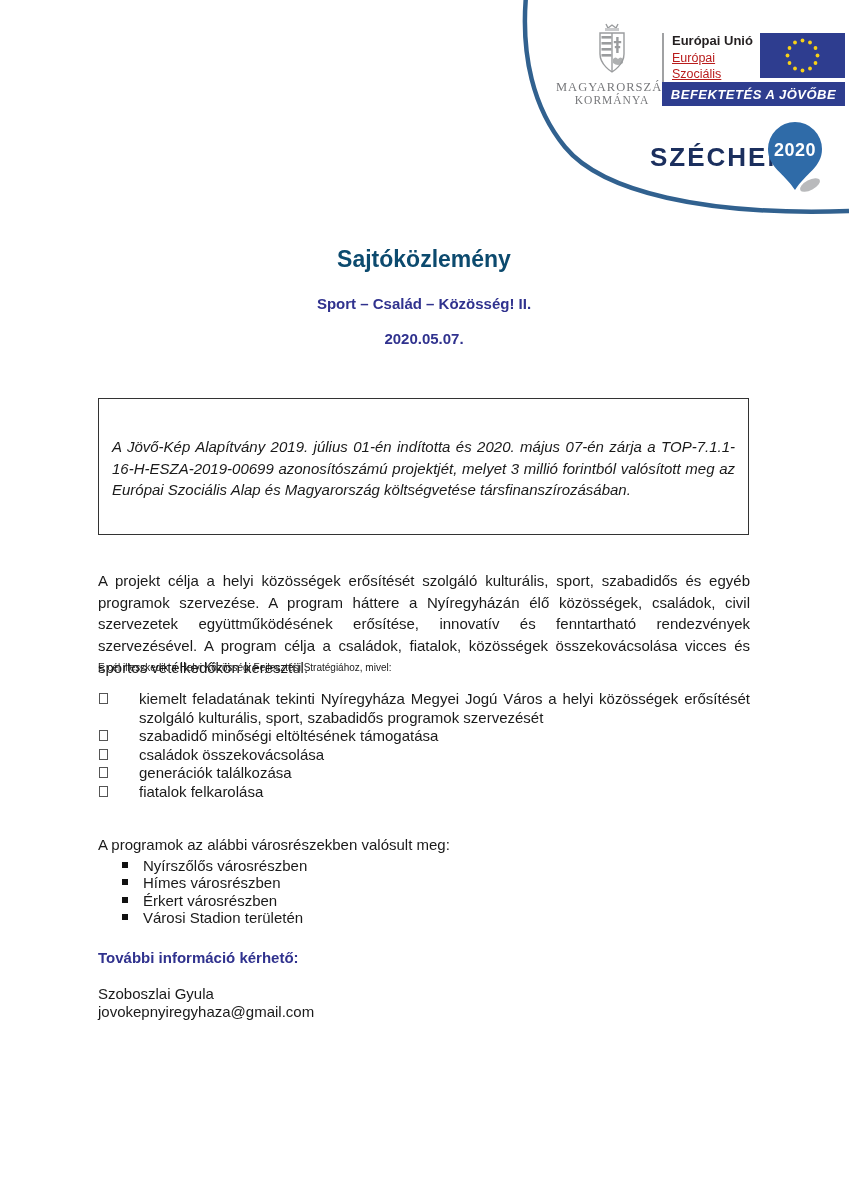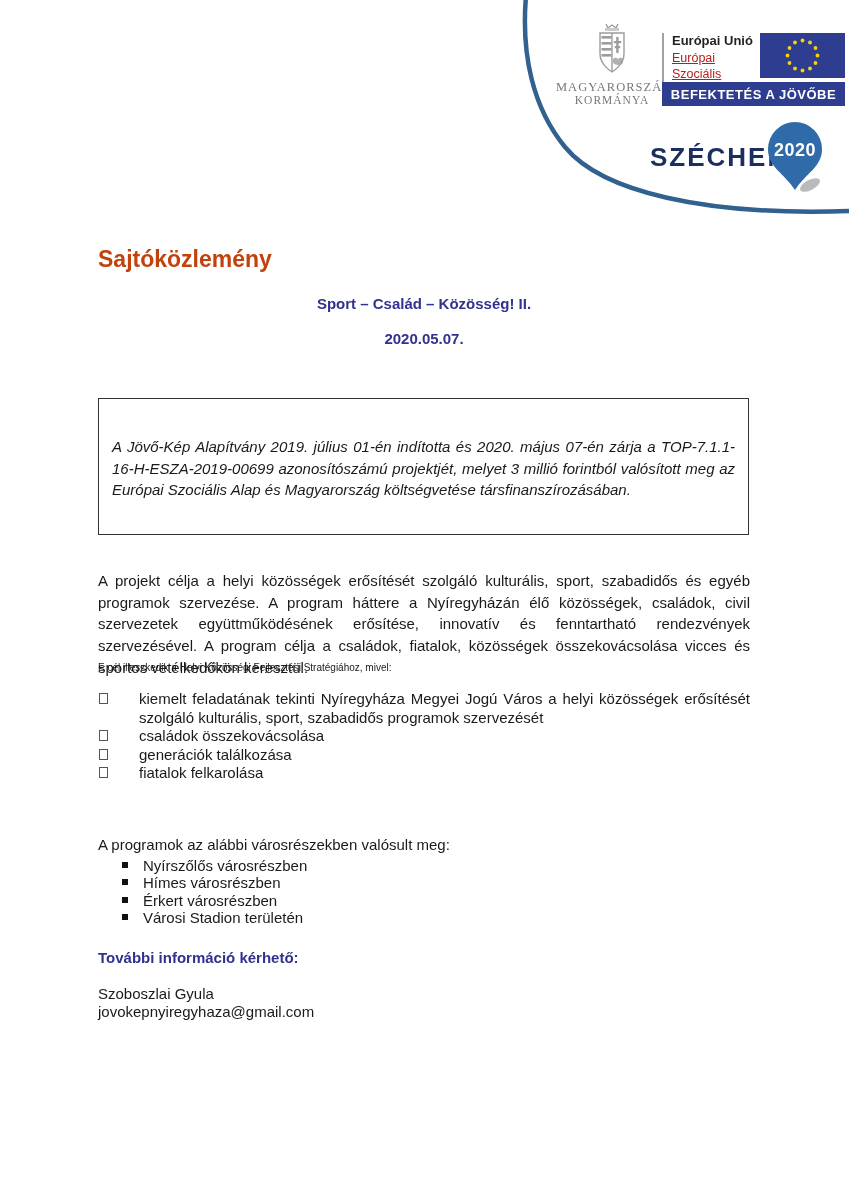--- a/index.html
+++ b/index.html
@@ -39,34 +39,34 @@
   }
   .eu-text .b { font-weight: bold; font-size: 13px; color: #231f20; display: block; }
   .eu-text .r { font-size: 12.5px; color: #b91c1c; display: block; text-decoration: underline; }
 
   .eu-flag { position: absolute; top: 33px; left: 760px; }
 
   .invest-badge {
     position: absolute; top: 82px; left: 662px; width: 183px; height: 24px;
     background: #2e3d8f; color: #ffffff;
     font-size: 13px; font-weight: bold; letter-spacing: 0.5px;
-    display: flex; align-items: center; justify-content: center;
+    display: flex; align-items: center; justify-content: center; font-style: italic;
   }
 
   .szechenyi { position: absolute; top: 122px; left: 650px; width: 185px; height: 75px; }
   .szechenyi-wordmark {
     position: absolute; top: 20px; left: 0;
     font-size: 26px; font-weight: bold; letter-spacing: 2px; color: #1b2f5e;
   }
   .szechenyi-pin { position: absolute; top: 0; left: 112px; }
 
   
   .doc-title {
     position: absolute; top: 246px; left: 98px; width: 652px;
-    font-size: 23px; font-weight: bold; color: #c2410c;
+    text-align: center; font-size: 23px; font-weight: bold; color: #0c4a6e;
   }
   .doc-subtitle {
     position: absolute; top: 295px; left: 98px; width: 652px;
     text-align: center; font-size: 15px; font-weight: bold; color: #30328e;
   }
   .doc-date {
     position: absolute; top: 330px; left: 98px; width: 652px;
     text-align: center; font-size: 15px; font-weight: bold; color: #30328e;
   }
 
@@ -200,20 +200,21 @@
 
   <p class="para2">E cél illeszkedik a Helyi Közösségi Fejlesztési Stratégiához, mivel:</p>
 
   <ul class="goals-list">
     <li>
       <span class="goal-marker"></span>
       <span>kiemelt feladatának tekinti Nyíregyháza Megyei Jogú Város a helyi közösségek erősítését szolgáló kulturális, sport, szabadidős programok szervezését</span>
     </li>
     <li>
       <span class="goal-marker"></span>
+      <span>szabadidő minőségi eltöltésének támogatása</span>
     </li>
     <li>
       <span class="goal-marker"></span>
       <span>családok összekovácsolása</span>
     </li>
     <li>
       <span class="goal-marker"></span>
       <span>generációk találkozása</span>
     </li>
     <li>

